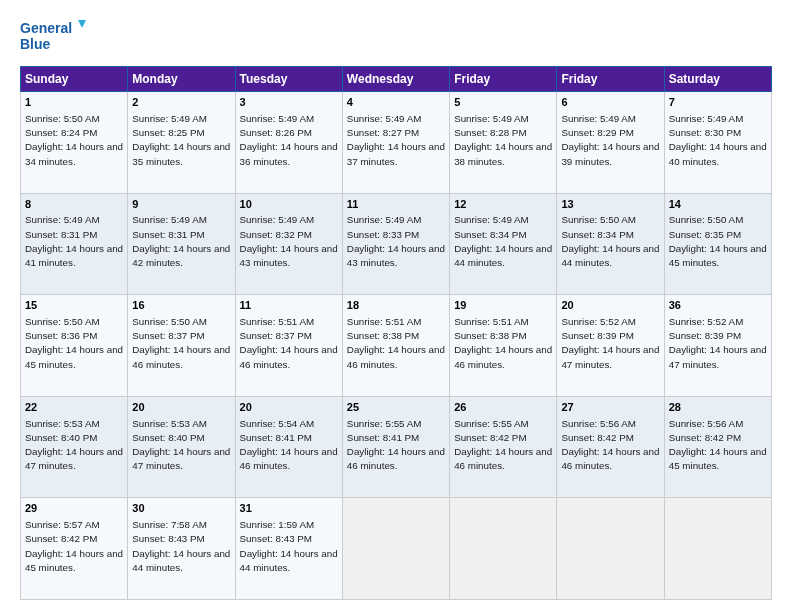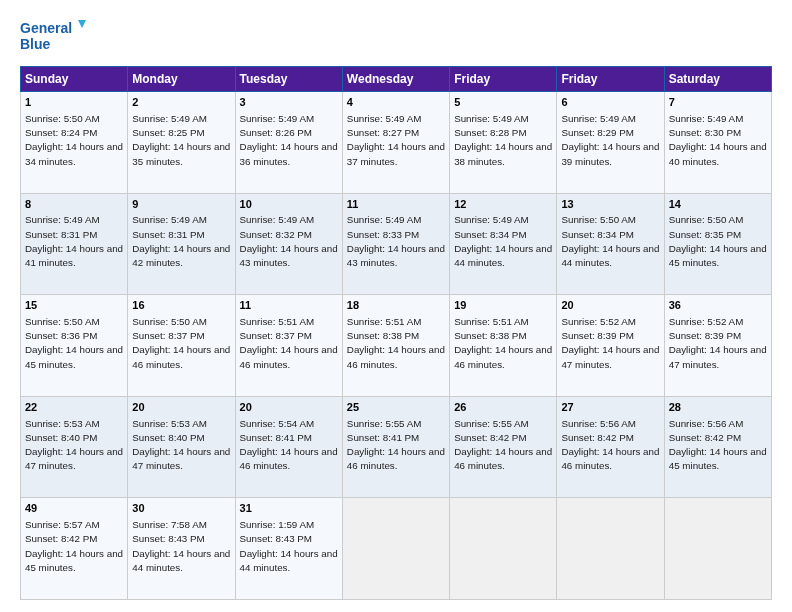--- a/index.html
+++ b/index.html
@@ -143,21 +143,21 @@
         <tr>
           <td><span class="day-num">22</span><span class="day-info">Sunrise: 5:53 AM</span><br><span class="day-info">Sunset: 8:40 PM</span><br><span class="day-info">Daylight: 14 hours and 47 minutes.</span></td>
           <td><span class="day-num">20</span><span class="day-info">Sunrise: 5:53 AM</span><br><span class="day-info">Sunset: 8:40 PM</span><br><span class="day-info">Daylight: 14 hours and 47 minutes.</span></td>
           <td><span class="day-num">20</span><span class="day-info">Sunrise: 5:54 AM</span><br><span class="day-info">Sunset: 8:41 PM</span><br><span class="day-info">Daylight: 14 hours and 46 minutes.</span></td>
           <td><span class="day-num">25</span><span class="day-info">Sunrise: 5:55 AM</span><br><span class="day-info">Sunset: 8:41 PM</span><br><span class="day-info">Daylight: 14 hours and 46 minutes.</span></td>
           <td><span class="day-num">26</span><span class="day-info">Sunrise: 5:55 AM</span><br><span class="day-info">Sunset: 8:42 PM</span><br><span class="day-info">Daylight: 14 hours and 46 minutes.</span></td>
           <td><span class="day-num">27</span><span class="day-info">Sunrise: 5:56 AM</span><br><span class="day-info">Sunset: 8:42 PM</span><br><span class="day-info">Daylight: 14 hours and 46 minutes.</span></td>
           <td><span class="day-num">28</span><span class="day-info">Sunrise: 5:56 AM</span><br><span class="day-info">Sunset: 8:42 PM</span><br><span class="day-info">Daylight: 14 hours and 45 minutes.</span></td>
         </tr>
         <tr>
-          <td><span class="day-num">49</span><span class="day-info">Sunrise: 5:57 AM</span><br><span class="day-info">Sunset: 8:42 PM</span><br><span class="day-info">Daylight: 14 hours and 45 minutes.</span></td>
+          <td><span class="day-num">29</span><span class="day-info">Sunrise: 5:57 AM</span><br><span class="day-info">Sunset: 8:42 PM</span><br><span class="day-info">Daylight: 14 hours and 45 minutes.</span></td>
           <td><span class="day-num">30</span><span class="day-info">Sunrise: 7:58 AM</span><br><span class="day-info">Sunset: 8:43 PM</span><br><span class="day-info">Daylight: 14 hours and 44 minutes.</span></td>
           <td><span class="day-num">31</span><span class="day-info">Sunrise: 1:59 AM</span><br><span class="day-info">Sunset: 8:43 PM</span><br><span class="day-info">Daylight: 14 hours and 44 minutes.</span></td>
           <td class="empty"></td>
           <td class="empty"></td>
           <td class="empty"></td>
           <td class="empty"></td>
         </tr>
       </tbody>
   </table>
 </div>

